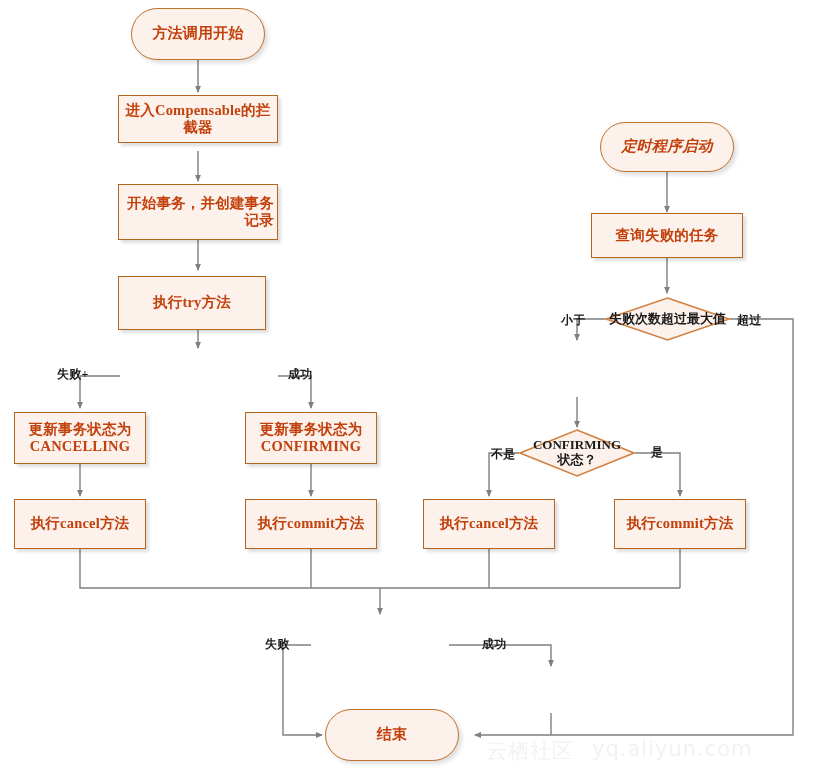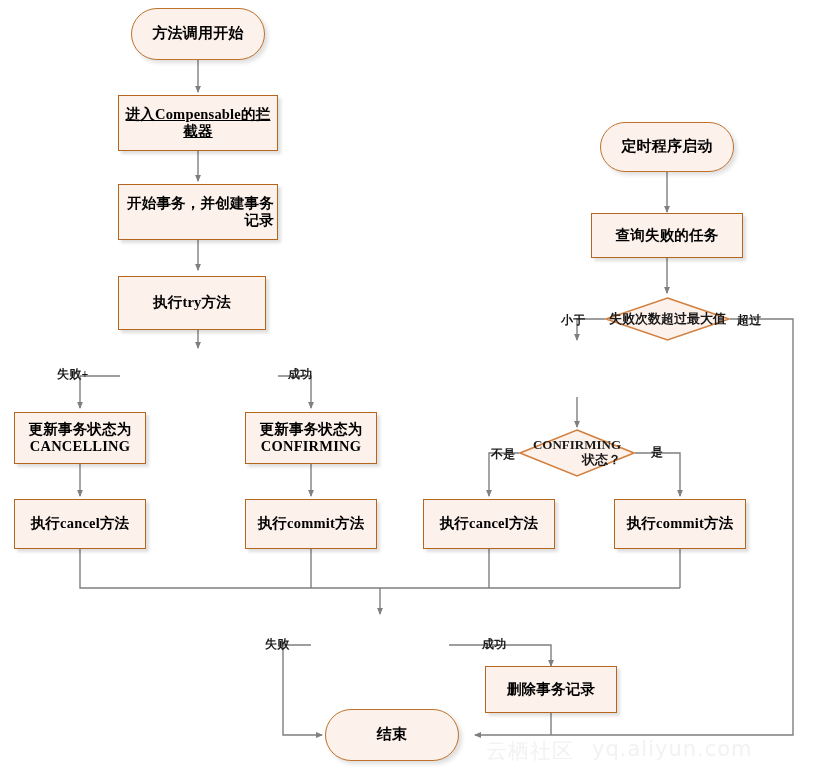--- a/index.html
+++ b/index.html
@@ -25,21 +25,21 @@
     height: 773px;
     pointer-events: none;
   }
   .node {
     position: absolute;
     box-sizing: border-box;
     display: flex;
     align-items: center;
     justify-content: center;
     text-align: center;
-    color: #000000;
+    color: #c2410c;
     line-height: 1.18;
     letter-spacing: 0.2px;
   }
   .node .txt {
     display: block;
     padding: 0 3px;
     white-space: pre-line;
   }
   .box {
     background: #fdf1ec;
@@ -64,21 +64,21 @@
     left: 0; top: 0;
     width: 100%; height: 100%;
   }
   .diamond-label {
     position: absolute;
     left: 0; top: 0;
     width: 100%; height: 100%;
     display: flex;
     align-items: center;
     justify-content: center;
-    text-align: right;
+    text-align: center;
     font-size: 14px;
     font-weight: bold;
     color: #1a1a1a;
     line-height: 1.15;
     white-space: pre-line;
   }
   .edge-label {
     position: absolute;
     font-size: 12px;
     font-weight: bold;
@@ -141,21 +141,21 @@
       <path d="M311,645 L283,645 L283,735 L322,735" marker-end="url(#arrow)"></path>
       <path d="M449,645 L551,645 L551,666" marker-end="url(#arrow)"></path>
       <path d="M551,713 L551,735"></path>
     </g>
   </svg>
 
   <div class="node terminator" style="left:131px; top:8px; width:134px; height:52px;">
     <span class="txt">方法调用开始</span>
   </div>
 
-  <div class="node box" style="left:118px; top:95px; width:160px; height:56px;text-decoration:underline;">
+  <div class="node box" style="left:118px; top:95px; width:160px; height:48px;">
     <span class="txt">进入Compensable的拦截器</span>
   </div>
 
   <div class="node box" style="left:118px; top:184px; width:160px; height:56px;text-align:right;">
     <span class="txt">开始事务，并创建事务记录</span>
   </div>
 
   <div class="node box" style="left:118px; top:276px; width:148px; height:54px;">
     <span class="txt">执行try方法</span>
   </div>
@@ -175,21 +175,21 @@
   </div>
 
   <div class="node box" style="left:14px; top:499px; width:132px; height:50px;">
     <span class="txt">执行cancel方法</span>
   </div>
 
   <div class="node box" style="left:245px; top:499px; width:132px; height:50px;">
     <span class="txt">执行commit方法</span>
   </div>
 
-  <div class="node terminator" style="left:600px; top:122px; width:134px; height:50px;">
+  <div class="node terminator" style="left:600px; top:122px; width:134px; height:50px;font-style:italic;">
     <span class="txt">定时程序启动</span>
   </div>
 
   <div class="node box" style="left:591px; top:213px; width:152px; height:45px;">
     <span class="txt">查询失败的任务</span>
   </div>
 
   <div class="diamond-wrap" style="left:605px; top:297px; width:125px; height:44px;">
     <svg class="diamond-shape" viewBox="0 0 125 44" preserveAspectRatio="none">
       <polygon points="62.5,1 124,22 62.5,43 1,22" fill="#fdf1ec" stroke="#d2803f" stroke-width="1.6"></polygon>
@@ -217,23 +217,20 @@
   </div>
 
   <div class="node box" style="left:614px; top:499px; width:132px; height:50px;">
     <span class="txt">执行commit方法</span>
   </div>
 
 
   <div class="edge-label" style="left:265px; top:636px;">失败</div>
   <div class="edge-label" style="left:482px; top:636px;">成功</div>
 
-  <div class="node box" style="left:485px; top:666px; width:132px; height:47px;">
-    <span class="txt">删除事务记录</span>
-  </div>
 
   <div class="node terminator" style="left:325px; top:709px; width:134px; height:52px;">
     <span class="txt">结束</span>
   </div>
 
   <div class="watermark" style="left:486px; top:737px;">云栖社区</div>
   <div class="watermark" style="left:592px; top:737px;">yq.aliyun.com</div>
 
 </div>
 

